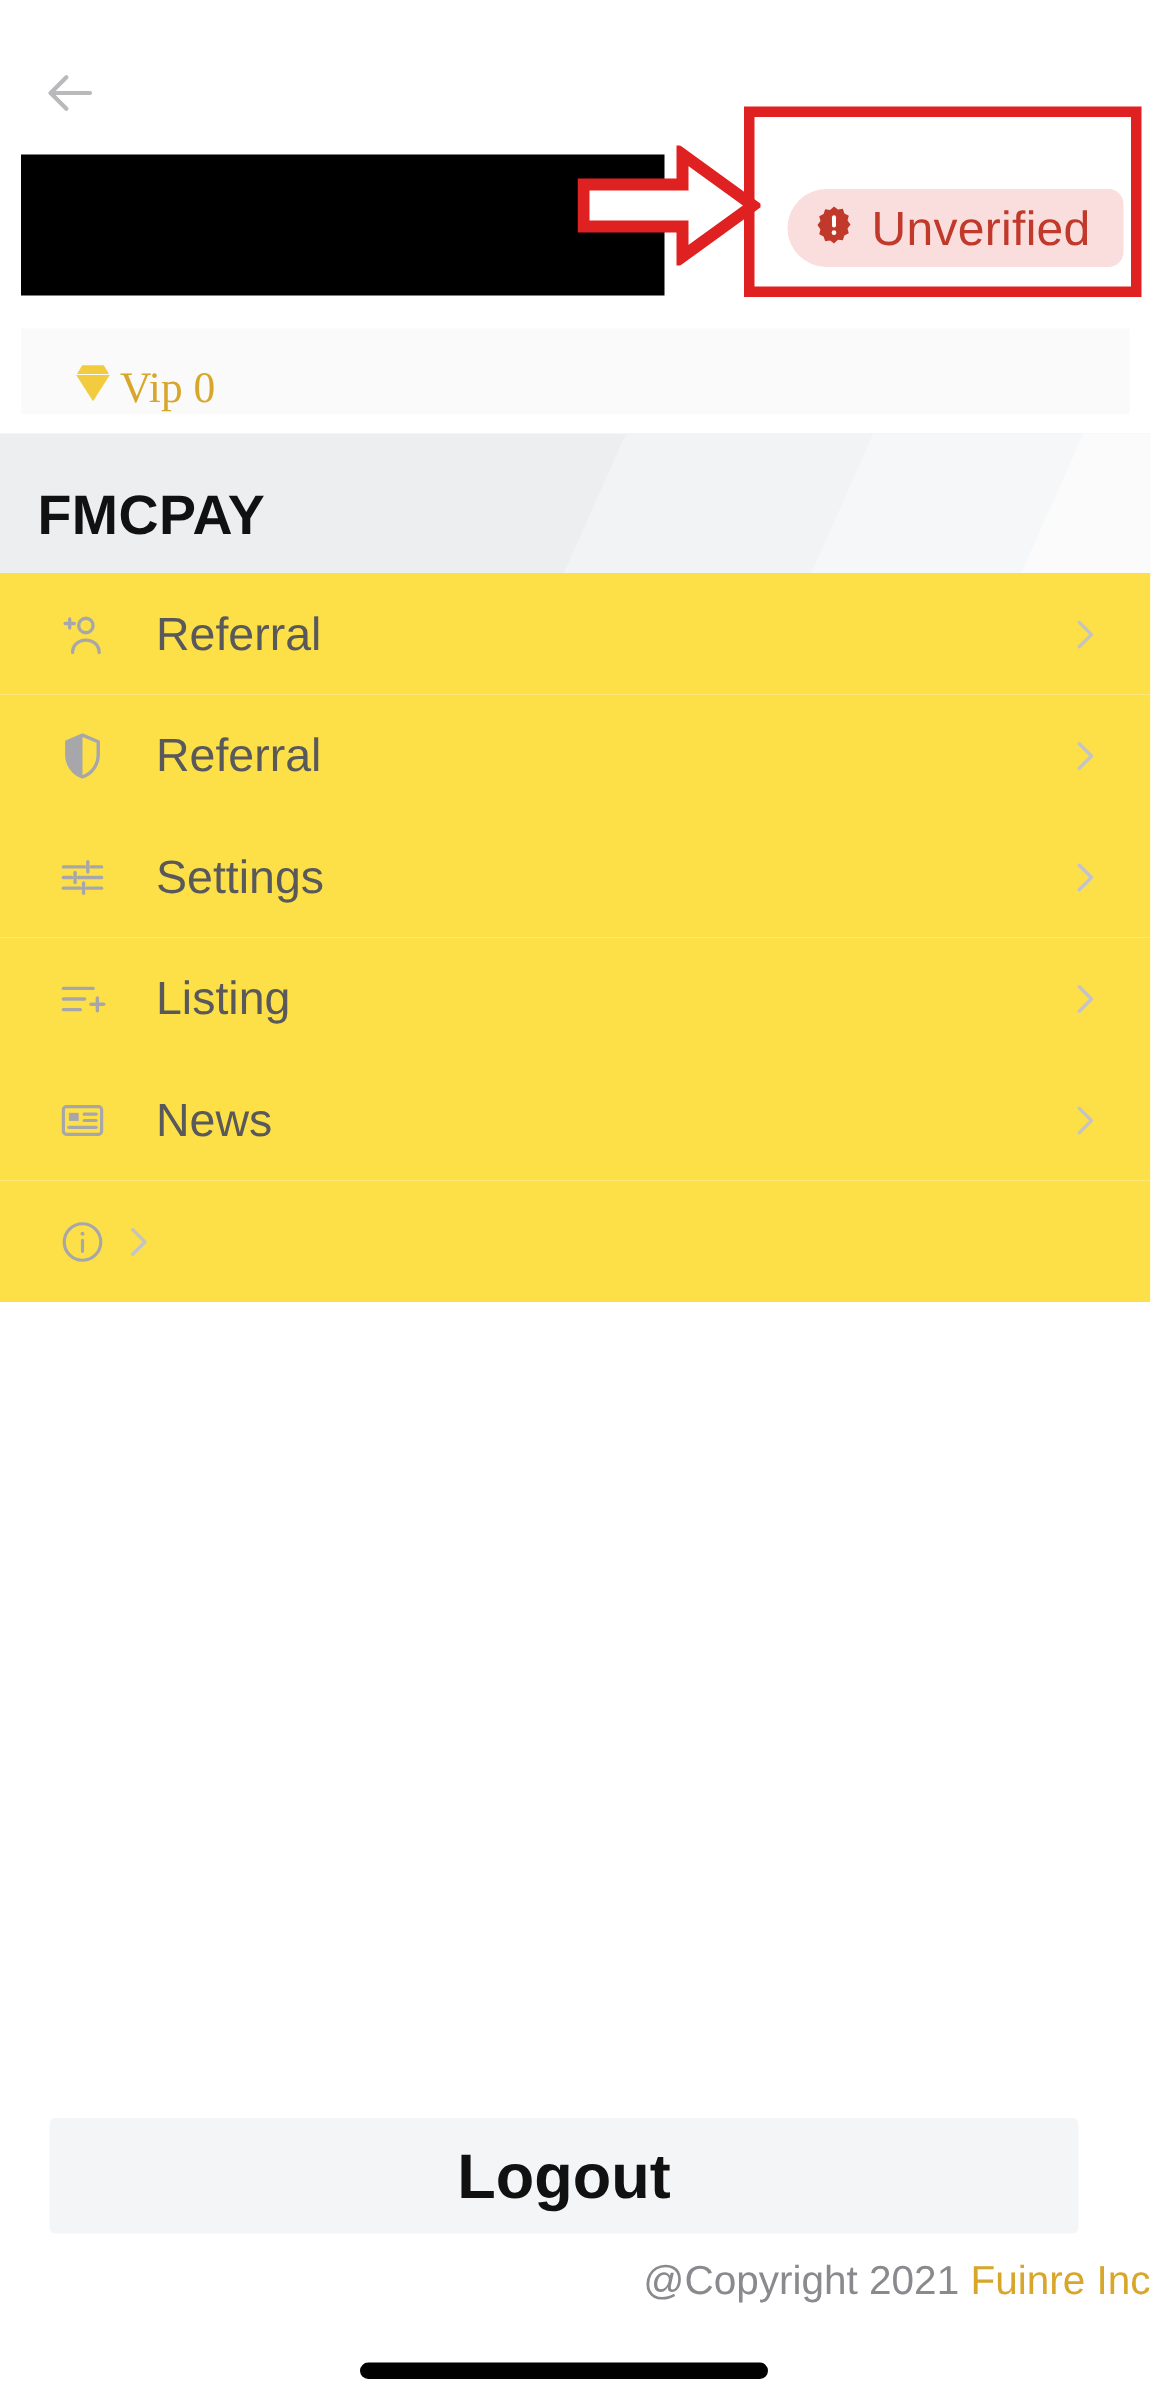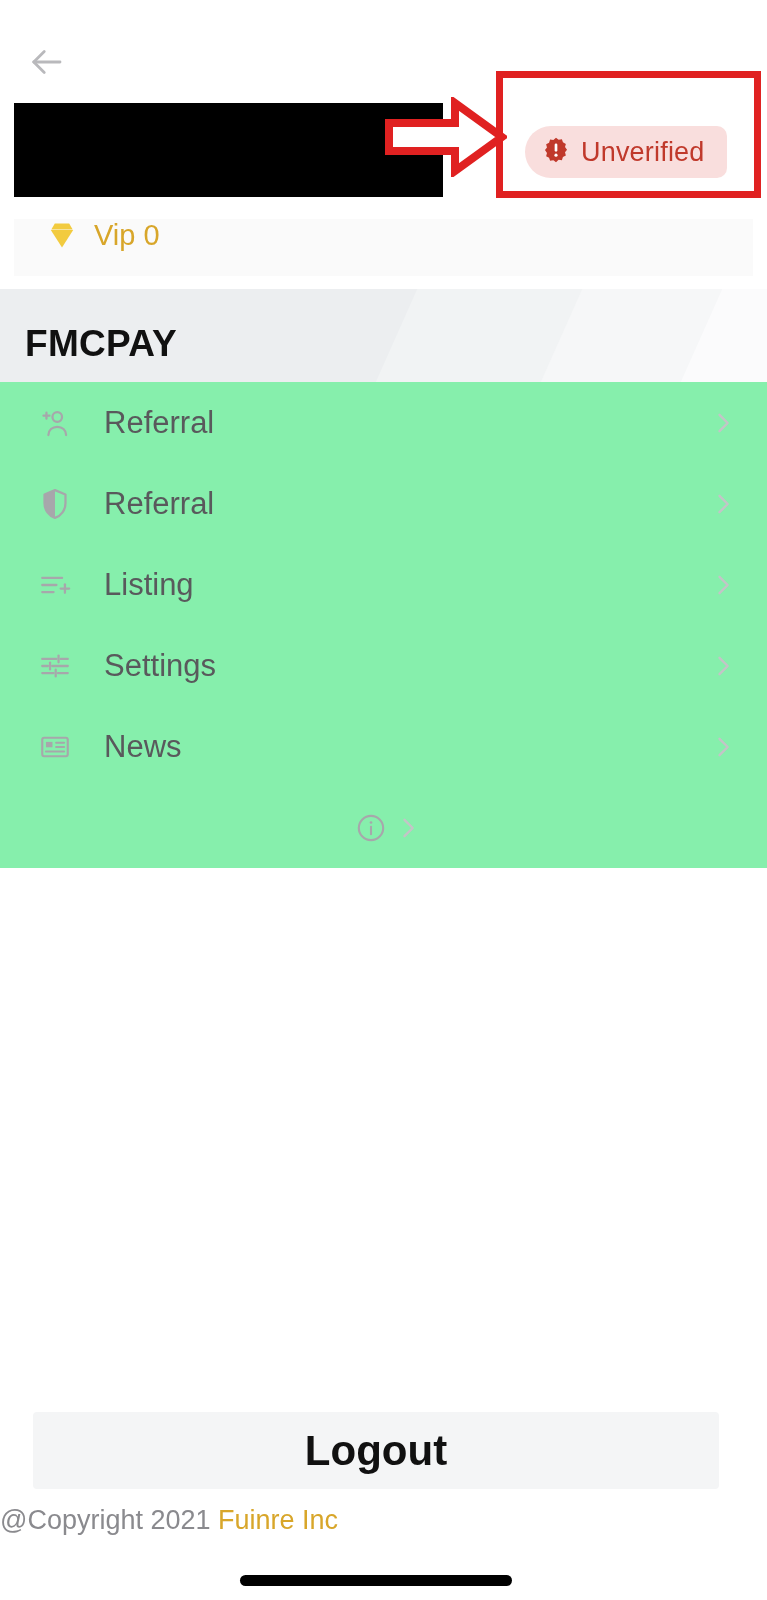--- a/index.html
+++ b/index.html
@@ -61,40 +61,41 @@
     height: 52px;
     display: flex;
     align-items: center;
     gap: 11px;
     padding: 0 22px 0 17px;
     border-radius: 26px 10px 10px 26px;
     background: #f9dedd;
     box-sizing: border-box;
   }
   .verify-badge .badge-label {
-    font-size: 27px;
+    font-size: 32px;
     color: #c0392b;
     letter-spacing: .2px;
     white-space: nowrap;
   }
   .seal-icon { display: block; flex: 0 0 auto; }
 
   
   .vip-strip {
     position: absolute;
     top: 219px;
     left: 14px;
     width: 739px;
     height: 57px;
     background: #fafafa;
     display: flex;
-    align-items: flex-start;
+    align-items: flex-end;
     padding-left: 32px;
     box-sizing: border-box;
-    gap: 16px;
+    gap: 2px;
+    font-family: Liberation Serif, serif;
   }
   .vip-label {
     font-size: 29px;
     color: #d8a62a;
   }
 
   
   .brand-banner {
     position: absolute;
     top: 289px;
@@ -131,22 +132,21 @@
     left: 0;
     width: 767px;
   }
   .menu-item {
     position: relative;
     height: 81px;
     display: flex;
     align-items: center;
     padding: 0 24px 0 32px;
     box-sizing: border-box;
-    background: #86efac;
-    justify-content: center;
+    background: #fde047;
   }
   .menu-item .icon-wrap {
     width: 46px;
     flex: 0 0 46px;
     display: flex;
     align-items: center;
     justify-content: center;
   }
   .menu-item .menu-label {
     margin-left: 26px;
@@ -176,21 +176,21 @@
     font-weight: bold;
     color: #111111;
     cursor: pointer;
     padding: 0;
   }
   .copyright {
     position: absolute;
     left: 0;
     top: 1505px;
     width: 767px;
-    text-align: left;
+    text-align: right;
     font-size: 27px;
     color: #8a8a8e;
   }
   .copyright .brand-hl { color: #d8a62a; }
   .home-indicator {
     position: absolute;
     left: 240px;
     top: 1575px;
     width: 272px;
     height: 11px;
@@ -286,38 +286,20 @@
     </div>
 
     <div class="menu-item">
       <span class="icon-wrap">
         <svg width="34" height="34" viewBox="0 0 24 24">
           <path fill="#a7a7ab" d="M12 2.2L4.6 5.3v6.2c0 4.6 3.1 8.9 7.4 10.3V2.2z"></path>
           <path fill="none" stroke="#a7a7ab" stroke-width="1.6" stroke-linejoin="round" d="M12 2.2l7.4 3.1v6.2c0 4.6-3.1 8.9-7.4 10.3C7.7 20.4 4.6 16.1 4.6 11.5V5.3z"></path>
         </svg>
       </span>
       <span class="menu-label">Referral</span>
-      <span class="chev">
-        <svg width="28" height="28" viewBox="0 0 24 24" fill="none" stroke="#c4c4c7" stroke-width="2" stroke-linecap="round" stroke-linejoin="round">
-          <polyline points="9,5 16,12 9,19"></polyline>
-        </svg>
-      </span>
-    </div>
-
-    <div class="menu-item">
-      <span class="icon-wrap">
-        <svg width="34" height="34" viewBox="0 0 24 24" fill="none" stroke="#a7a7ab" stroke-width="1.6" stroke-linecap="round">
-          <line x1="3" y1="7" x2="17" y2="7"></line>
-          <line x1="3" y1="12" x2="13" y2="12"></line>
-          <line x1="3" y1="17" x2="11" y2="17"></line>
-          <line x1="16" y1="14.5" x2="22" y2="14.5"></line>
-          <line x1="19" y1="11.5" x2="19" y2="17.5"></line>
-        </svg>
-      </span>
-      <span class="menu-label">Listing</span>
       <span class="chev">
         <svg width="28" height="28" viewBox="0 0 24 24" fill="none" stroke="#c4c4c7" stroke-width="2" stroke-linecap="round" stroke-linejoin="round">
           <polyline points="9,5 16,12 9,19"></polyline>
         </svg>
       </span>
     </div>
 
     <div class="menu-item">
       <span class="icon-wrap">
         <svg width="34" height="34" viewBox="0 0 24 24" fill="none" stroke="#a7a7ab" stroke-width="1.6" stroke-linecap="round">
@@ -335,20 +317,38 @@
       <span class="menu-label">Settings</span>
       <span class="chev">
         <svg width="28" height="28" viewBox="0 0 24 24" fill="none" stroke="#c4c4c7" stroke-width="2" stroke-linecap="round" stroke-linejoin="round">
           <polyline points="9,5 16,12 9,19"></polyline>
         </svg>
       </span>
     </div>
 
     <div class="menu-item">
       <span class="icon-wrap">
+        <svg width="34" height="34" viewBox="0 0 24 24" fill="none" stroke="#a7a7ab" stroke-width="1.6" stroke-linecap="round">
+          <line x1="3" y1="7" x2="17" y2="7"></line>
+          <line x1="3" y1="12" x2="13" y2="12"></line>
+          <line x1="3" y1="17" x2="11" y2="17"></line>
+          <line x1="16" y1="14.5" x2="22" y2="14.5"></line>
+          <line x1="19" y1="11.5" x2="19" y2="17.5"></line>
+        </svg>
+      </span>
+      <span class="menu-label">Listing</span>
+      <span class="chev">
+        <svg width="28" height="28" viewBox="0 0 24 24" fill="none" stroke="#c4c4c7" stroke-width="2" stroke-linecap="round" stroke-linejoin="round">
+          <polyline points="9,5 16,12 9,19"></polyline>
+        </svg>
+      </span>
+    </div>
+
+    <div class="menu-item">
+      <span class="icon-wrap">
         <svg width="34" height="34" viewBox="0 0 24 24" fill="none" stroke="#a7a7ab" stroke-width="1.5">
           <rect x="3" y="5.5" width="18" height="13" rx="1.4"></rect>
           <rect x="5.6" y="8.4" width="4.6" height="3.8" fill="#a7a7ab" stroke="none"></rect>
           <line x1="12.8" y1="9" x2="18.4" y2="9" stroke-linecap="round"></line>
           <line x1="12.8" y1="12" x2="18.4" y2="12" stroke-linecap="round"></line>
           <line x1="5.6" y1="15.2" x2="18.4" y2="15.2" stroke-linecap="round"></line>
         </svg>
       </span>
       <span class="menu-label">News</span>
       <span class="chev">

